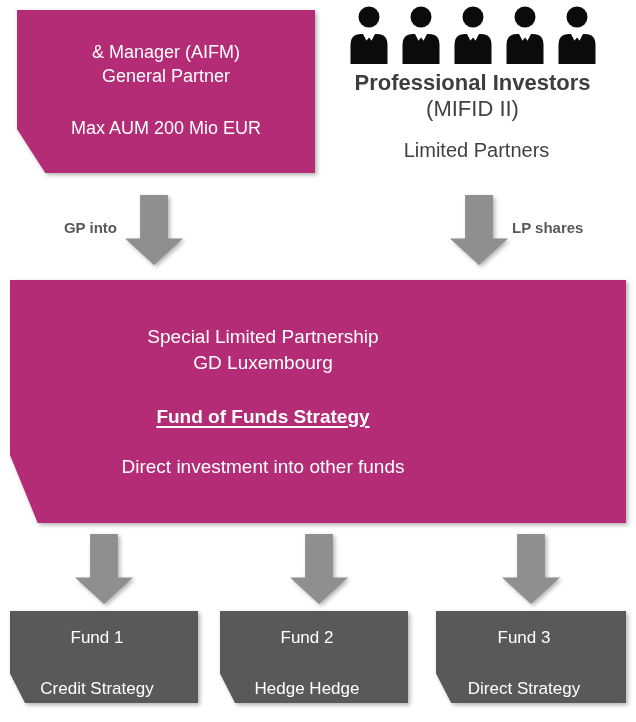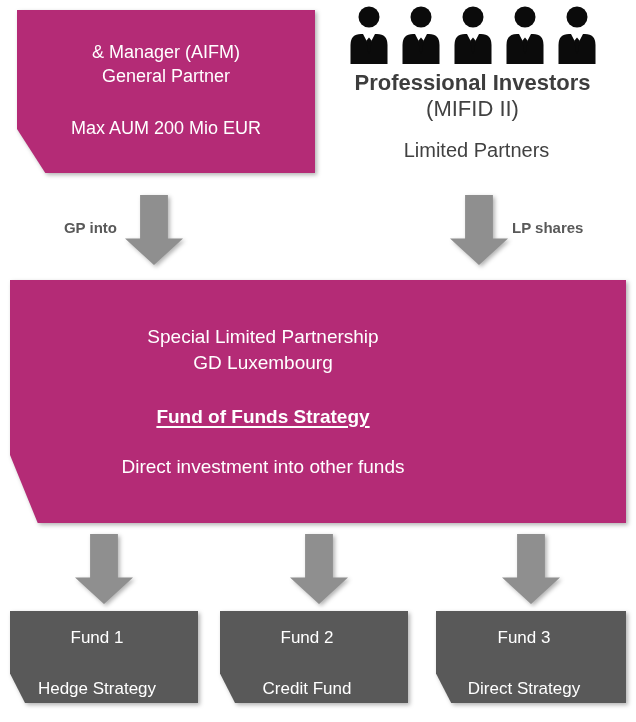--- a/index.html
+++ b/index.html
@@ -157,28 +157,28 @@
     <div class="block-arrow"></div>
   </div>
   <div class="shadow-wrap pos-arrow-f3">
     <div class="block-arrow"></div>
   </div>
 
   <div class="shadow-wrap pos-fund1">
     <div class="fund-box">
       <div>Fund 1</div>
       <div class="gap"></div>
-      <div>Hedge Strategy</div>
+      <div>Credit Strategy</div>
     </div>
   </div>
   <div class="shadow-wrap pos-fund2">
     <div class="fund-box">
       <div>Fund 2</div>
       <div class="gap"></div>
-      <div>Credit Fund</div>
+      <div>Hedge Hedge</div>
     </div>
   </div>
   <div class="shadow-wrap pos-fund3">
     <div class="fund-box">
       <div>Fund 3</div>
       <div class="gap"></div>
       <div>Direct Strategy</div>
     </div>
   </div>
 

